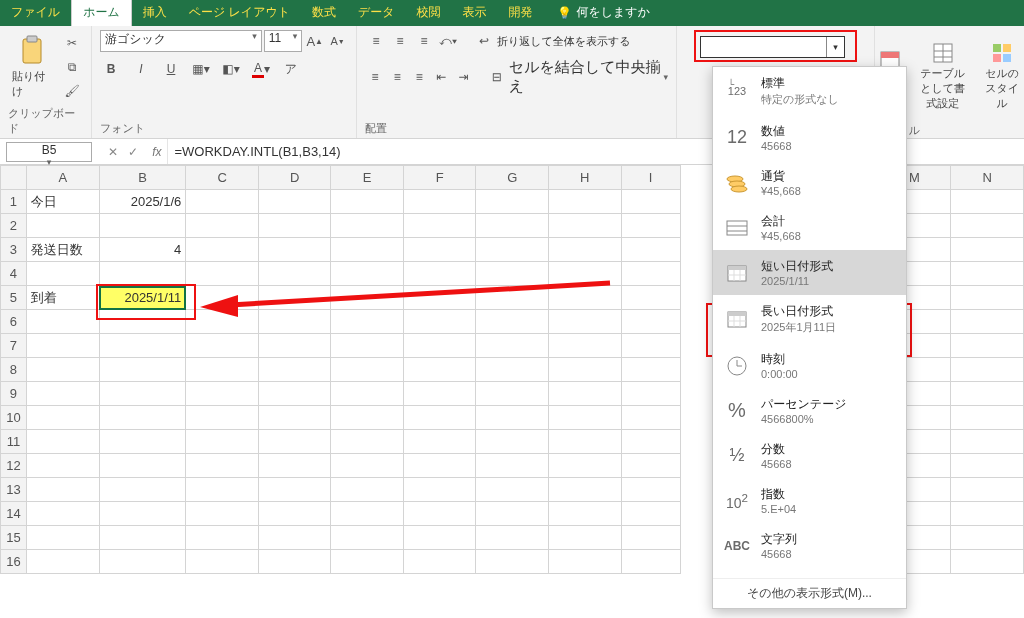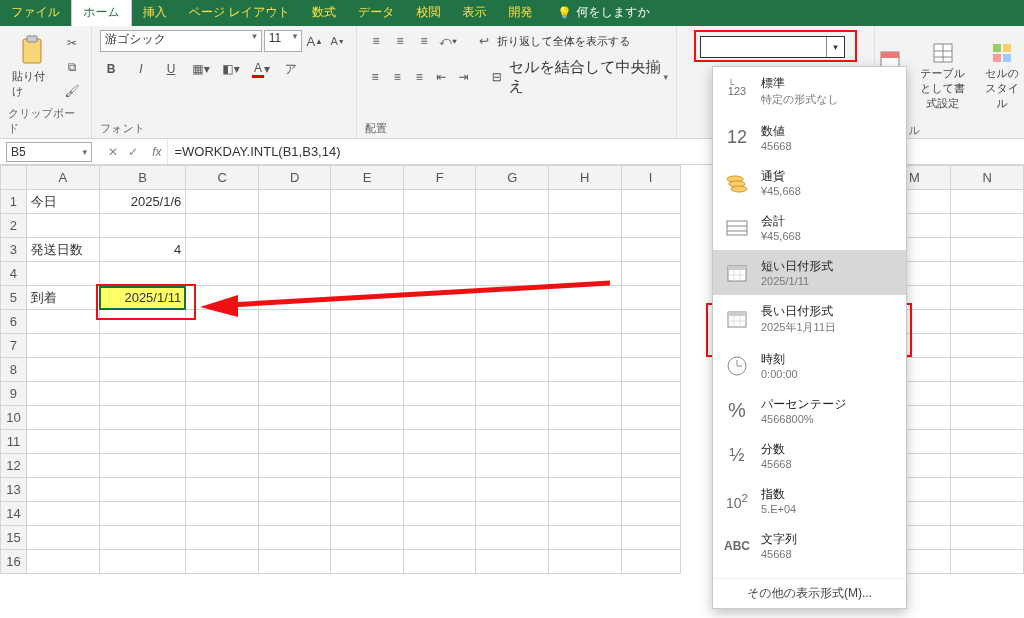--- a/index.html
+++ b/index.html
@@ -22,21 +22,21 @@
   .stack { display:flex; flex-direction:column; gap:2px; }
   .row { display:flex; gap:2px; align-items:center; }
 
   .combo { height:22px; border:1px solid #ababab; background:#fff; display:flex; padding:0 4px; font-size:12px; }
   .combo .caret { margin-left:auto; font-size:9px; color:#666; }
 
   .icon { display:inline-flex; align-items:center; justify-content:center; }
 
   
   .namebox-row { display:flex; align-items:center; height:26px; border-bottom:1px solid #d4d4d4; background:#fff; }
-  .namebox { width:86px; height:20px; border:1px solid #ababab; margin:0 8px 0 6px; padding:0 4px; display:flex; align-items:center; justify-content:space-between; font-size:12px;}
+  .namebox { width:86px; height:20px; border:1px solid #ababab; margin:0 8px 0 6px; padding:0 4px; display:flex; align-items:center; justify-content:space-between; font-size:12px;flex-direction:column;}
   .fx-btns { display:flex; gap:10px; color:#888; padding:0 8px; align-items:center;}
   .fx-label { font-style:italic; color:#777; padding:0 6px; }
   .formula-bar { flex:1; padding:0 6px; font-size:13px; color:#333; border-left:1px solid #e5e5e5; height:100%; display:flex; align-items:center;}
 
   
   .grid-area { position:relative; }
   table.sheet { border-collapse:collapse; table-layout:fixed; }
   table.sheet th, table.sheet td { border:1px solid #d4d4d4; font-size:13px; height:24px; padding:0 4px; background:#fff; }
   table.sheet th { background:#f3f3f3; font-weight:normal; color:#555; text-align:center; }
   table.sheet th.rowhdr { width:26px; }

